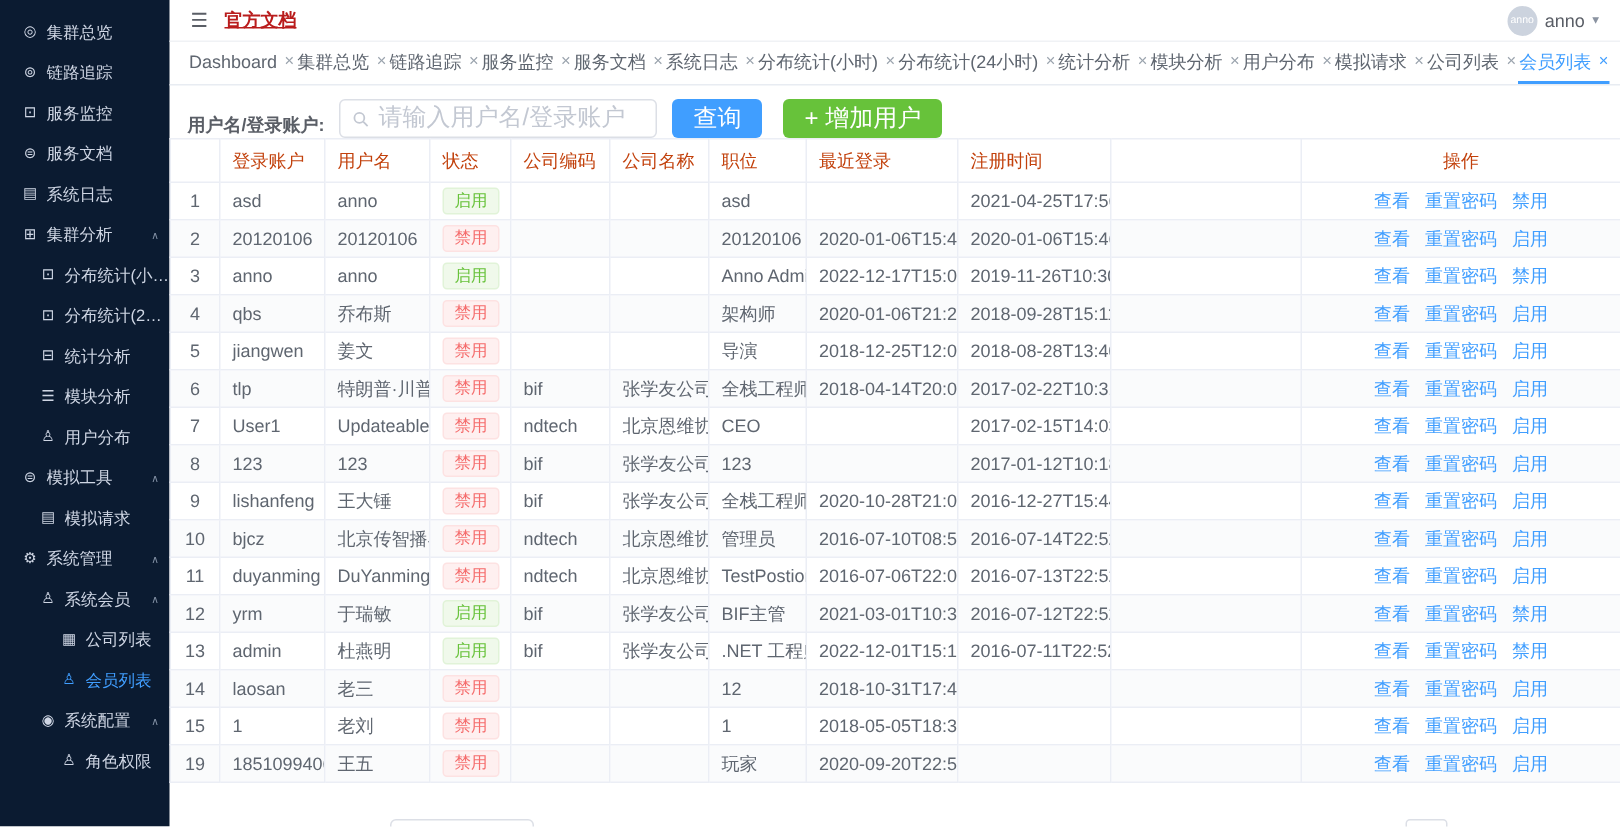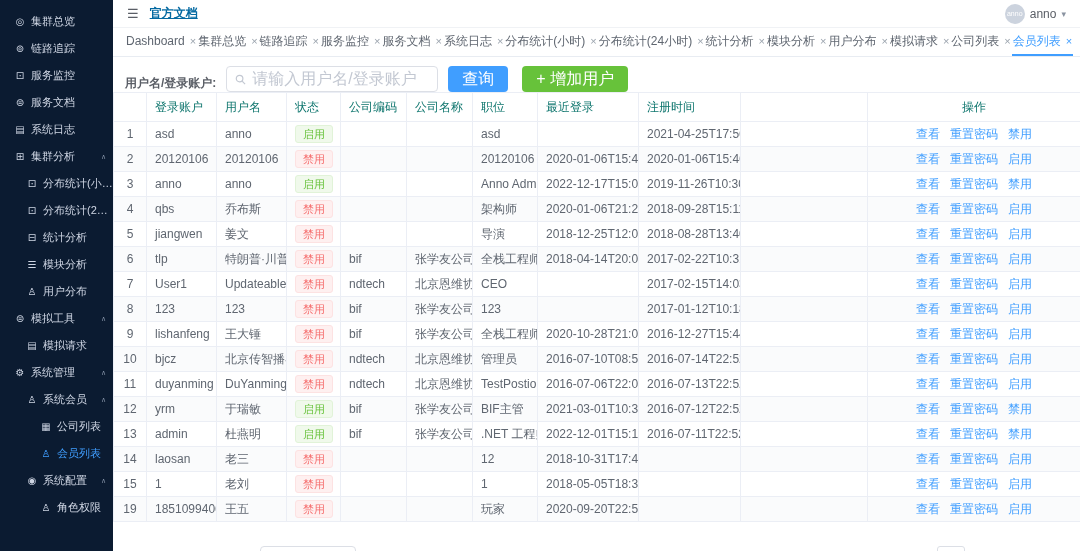--- a/index.html
+++ b/index.html
@@ -18,21 +18,21 @@
   .side-item.lv1 { padding-left:26px; }
   .side-item.lv2 { padding-left:40px; }
   .side-item.active { color:#409eff; }
 
   
   .main { flex:1; min-width:0; display:flex; flex-direction:column; }
 
   .topbar { height:28px; flex-shrink:0; display:flex; align-items:center; gap:11px;
     padding:0 14px; border-bottom:1px solid #f0f2f5; }
   .hamburger { font-size:13px; color:#5a5e66; cursor:pointer; line-height:1; }
-  .doc-link { font-size:12px; font-weight:700; color:#0369a1; text-decoration:underline; cursor:pointer; }
+  .doc-link { font-size:12px; font-weight:700; color:#b91c1c; text-decoration:underline; cursor:pointer; }
   .user { margin-left:auto; display:flex; align-items:center; gap:5px; font-size:12px; color:#5a5e66; cursor:pointer; }
   .avatar { width:20px; height:20px; border-radius:50%; background:#ccd3de; color:#fff;
     font-size:7px; display:flex; align-items:center; justify-content:center; }
   .user .dd { font-size:9px; color:#8a93a1; }
 
   .tabs { height:29px; flex-shrink:0; display:flex; align-items:stretch;
     justify-content:space-between; padding:0 12px; border-bottom:1px solid #e8ecf2; }
   .tab { display:flex; align-items:center; gap:5px; font-size:12px; color:#5f6670;
     cursor:pointer; border-bottom:2px solid transparent; padding:0 1px; white-space:nowrap; }
   .tab .close { font-size:11px; color:#9aa3ad; }
@@ -50,21 +50,21 @@
   .btn { height:26px; border:none; border-radius:4px; font-size:16px; padding:0 14px;
     color:#fff; cursor:pointer; font-family:Liberation Sans, sans-serif; white-space:nowrap; }
   .btn-primary { background:#409eff; }
   .btn-success { background:#67c23a; margin-left:4px; }
 
   
   .table-wrap { flex-shrink:0; }
   table { width:100%; border-collapse:collapse; table-layout:fixed; }
   th,td { border:1px solid #ebeef5; font-size:12px; padding:3px 8px; text-align:left;
     white-space:nowrap; overflow:hidden; }
-  th { color:#0f766e; font-weight:400; height:29px; background:#fff; }
+  th { color:#c2410c; font-weight:400; height:29px; background:#fff; }
   td { height:24px; color:#5f6670; }
   tbody tr:nth-child(even) td { background:#fafbfc; }
   td.idx, th.idx { text-align:center; }
   td.ops, th.ops { text-align:center; }
   .tag { display:inline-block; font-size:11px; line-height:16px; padding:0 7px;
     border-radius:3px; border:1px solid transparent; }
   .tag.success { color:#67c23a; background:#f0f9eb; border-color:#e1f3d8; }
   .tag.danger  { color:#f56c6c; background:#fef0f0; border-color:#fde2e2; }
   .op-link { color:#409eff; margin:0 5px; cursor:pointer; }
 

